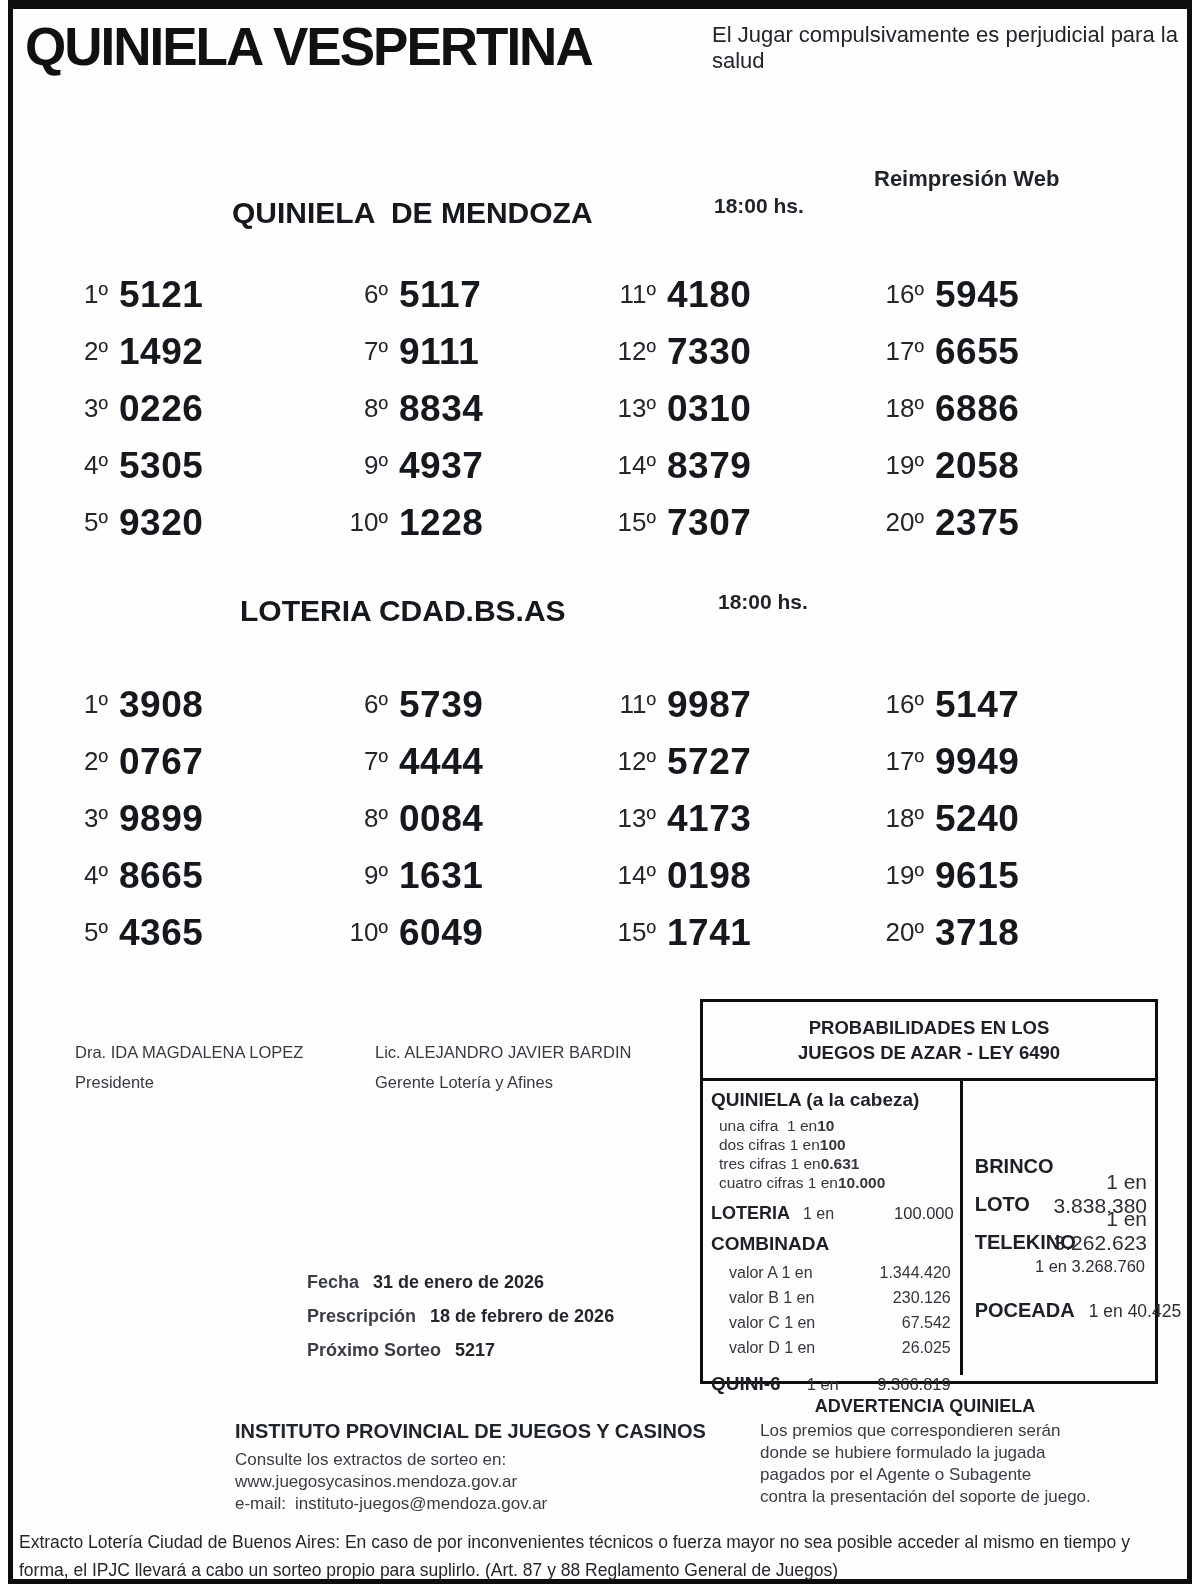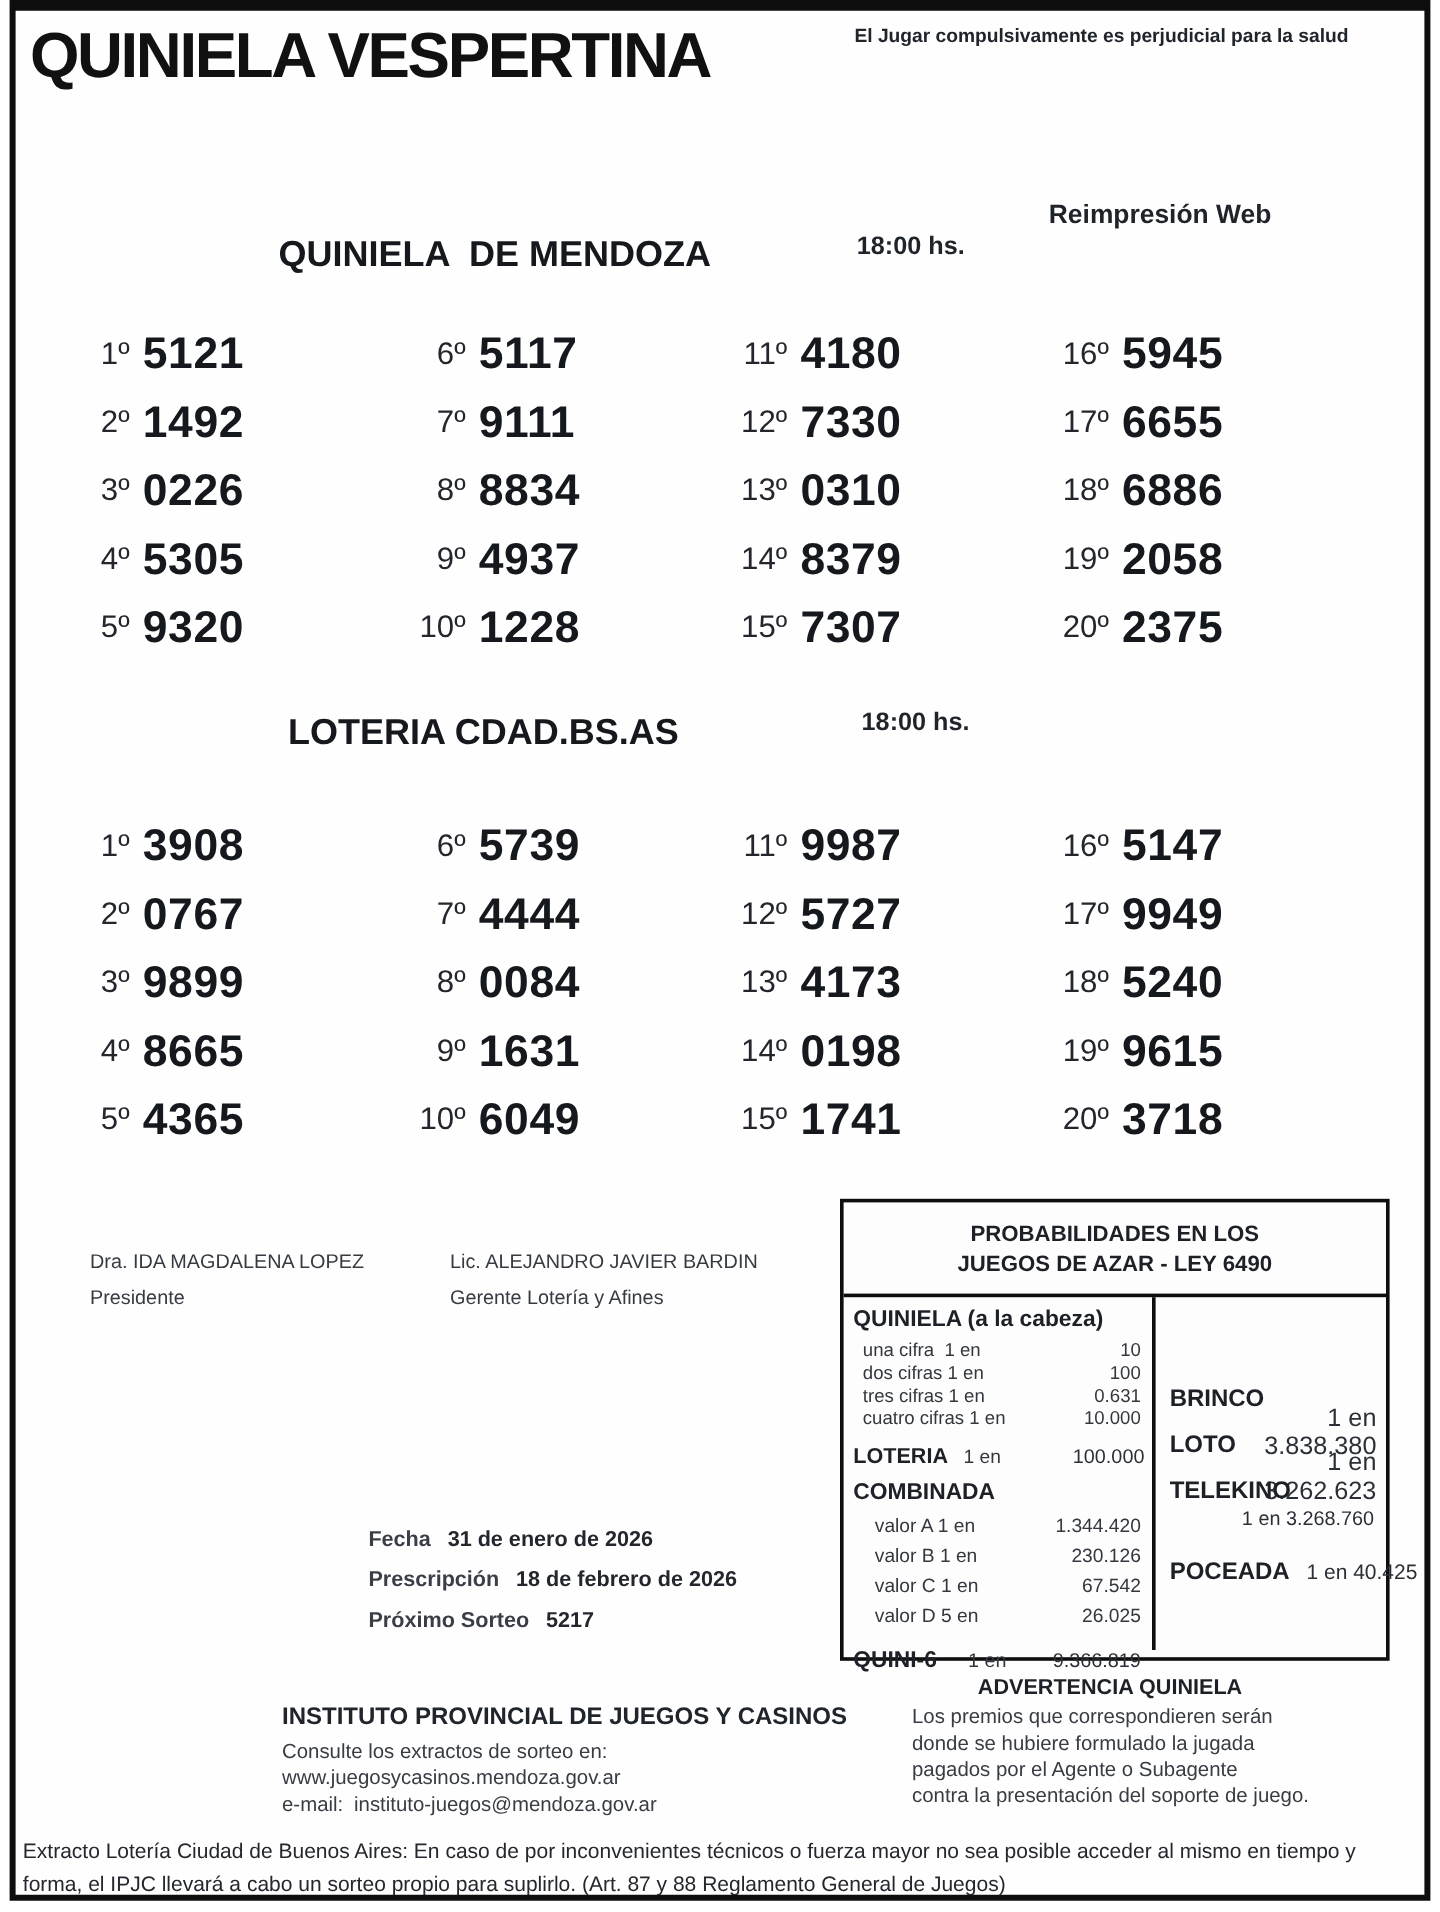--- a/index.html
+++ b/index.html
@@ -13,21 +13,21 @@
   }
   .page {
     position:absolute; left:8px; top:0;
     width:1184px; height:1584px;
     border:5px solid #0e0e0e; border-top-width:9px;
     background:#fefefe;
   }
   .abs { position:absolute; }
 
   .title { left:12px; top:7px; font-size:53px; font-weight:bold; letter-spacing:-2px; color:#111; }
-  .warning { left:699px; top:13px; font-size:16px; font-weight:bold; color:#20242b; }
+  .warning { left:699px; top:13px; font-size:22px; font-weight:normal; color:#20242b; }
   .reprint { left:861px; top:157px; font-size:22px; font-weight:bold; color:#1f232a; }
 
   .draw-name { font-size:30px; font-weight:bold; color:#15181d; white-space:pre; }
   .draw-name.m { left:219px; top:187px; }
   .draw-name.b { left:227px; top:585px; }
   .draw-time { font-size:21px; font-weight:bold; color:#1f232a; }
   .draw-time.t1 { left:701px; top:185px; }
   .draw-time.t2 { left:705px; top:581px; }
 
   .results-grid {
@@ -65,21 +65,21 @@
     text-align:center; gap:3px;
     font-size:18.5px; font-weight:bold; color:#1d2026;
   }
   .prob-body { display:flex; height:294px; }
   .prob-left { width:269px; border-right:3px solid #0e0e0e; padding:6px 5px 4px 8px; }
   .prob-right { flex:1; padding:0 8px 0 12px; }
 
   .q-header { font-size:19px; font-weight:bold; color:#1d2026; margin:2px 0 5px; }
   .q-row { display:flex; font-size:15.5px; line-height:19px; color:#33373e; padding:0 4px 0 8px; }
   .q-row .lbl { white-space:pre; }
-  .q-row .val { flex:1; text-align:right; }
+  .q-row .val { flex:1; text-align:left;font-weight:bold; }
   .lot-row { display:flex; align-items:baseline; margin-top:11px; padding-right:1px; }
   .lot-row .b { font-size:18px; font-weight:bold; color:#1d2026; }
   .lot-row .mid { font-size:16px; margin-left:13px; color:#33373e; }
   .lot-row .val { flex:1; text-align:right; font-size:16.5px; color:#2b2f36; }
   .comb-header { font-size:19px; font-weight:bold; color:#1d2026; margin-top:9px; }
   .c-rows { margin-top:5px; }
   .c-row { display:flex; font-size:16px; line-height:25px; color:#33373e; padding:0 4px 0 18px; }
   .c-row .val { flex:1; text-align:right; }
   .quini-row { display:flex; align-items:baseline; margin-top:13px; padding-right:4px; }
   .quini-row .b { font-size:19px; font-weight:bold; color:#1d2026; }
@@ -341,21 +341,21 @@
           </div>
           <div class="c-row">
             <span>valor B 1 en</span>
             <span class="val">230.126</span>
           </div>
           <div class="c-row">
             <span>valor C 1 en</span>
             <span class="val">67.542</span>
           </div>
           <div class="c-row">
-            <span>valor D 5 en</span>
+            <span>valor D 1 en</span>
             <span class="val">26.025</span>
           </div>
         </div>
         <div class="quini-row">
           <span class="b">QUINI-6</span>
           <span class="mid">1 en</span>
           <span class="val">9.366.819</span>
         </div>
       </div>
       <div class="prob-right">

